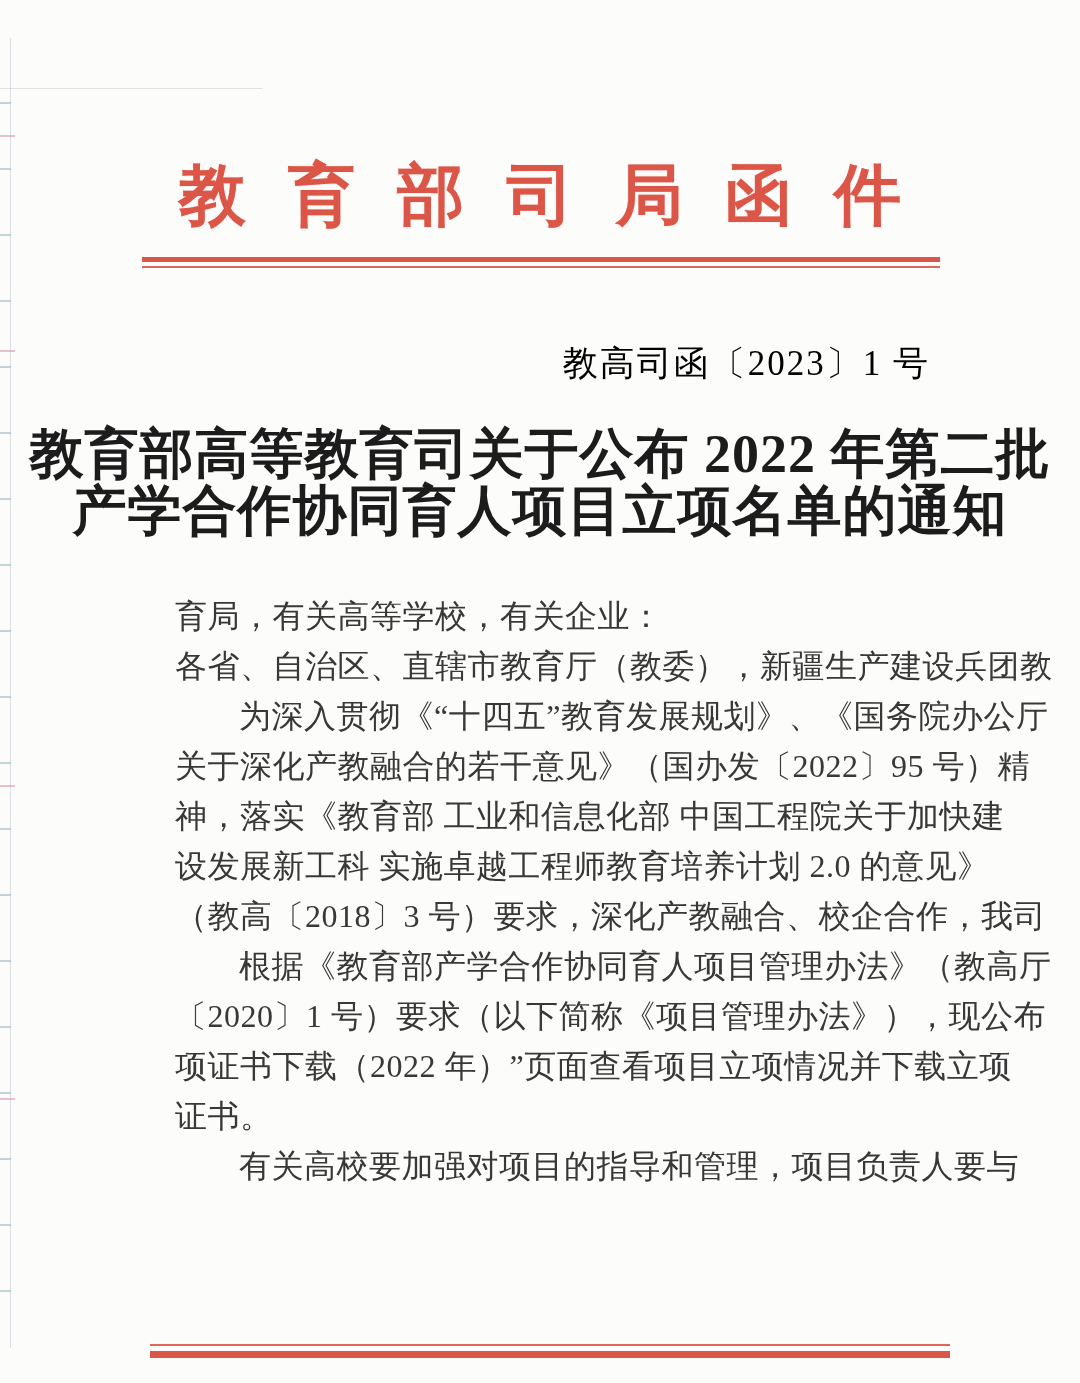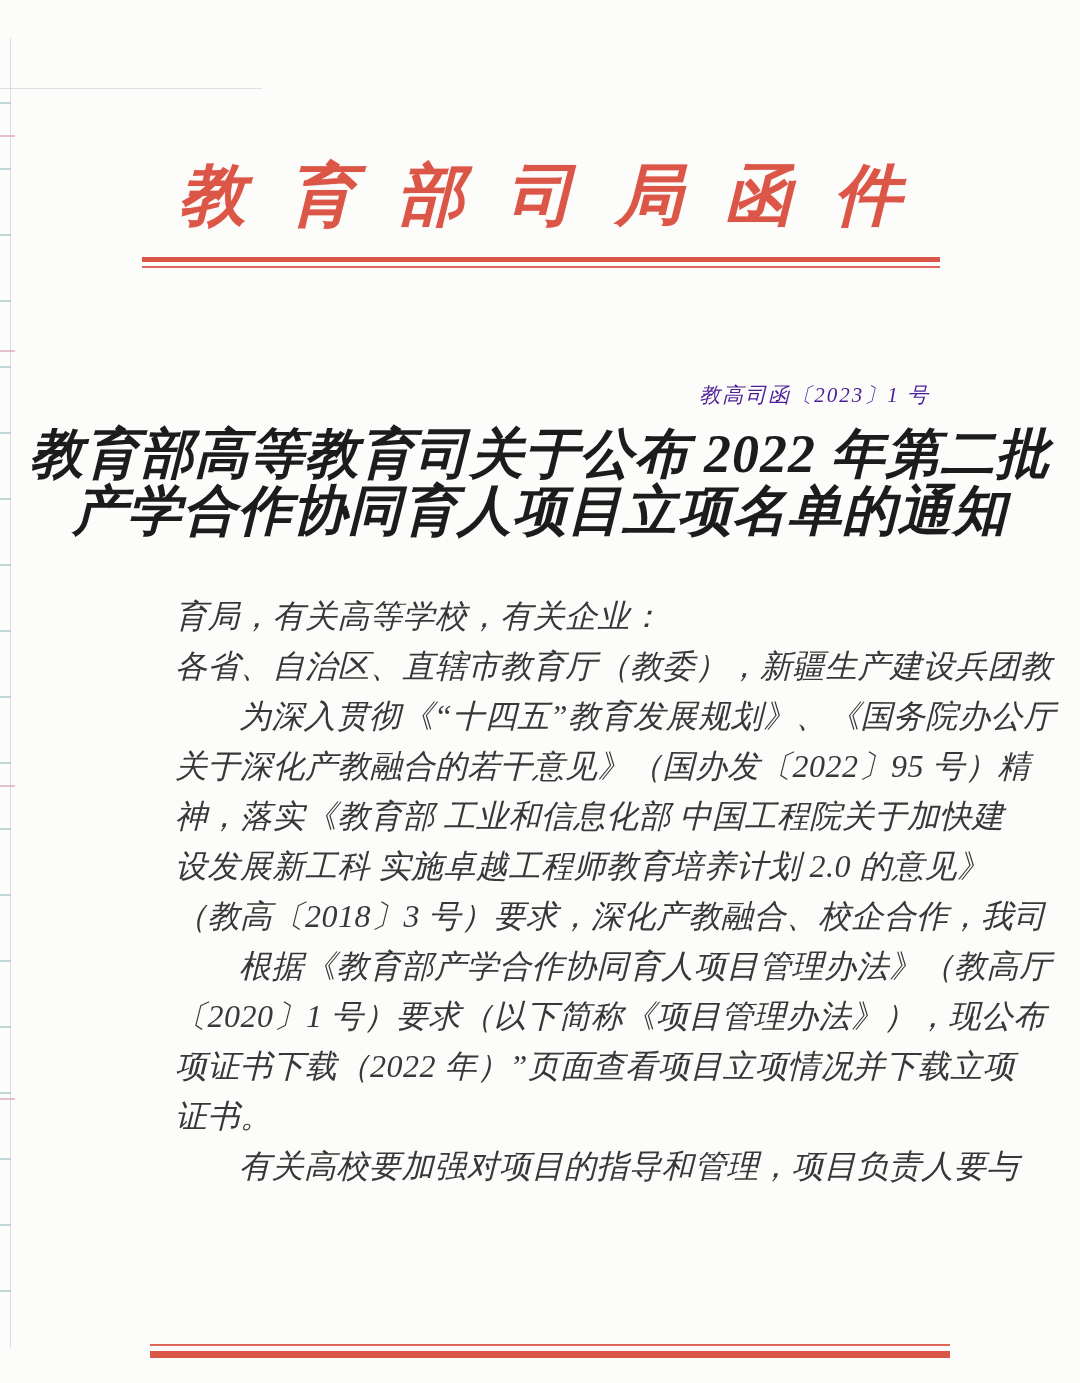--- a/index.html
+++ b/index.html
@@ -1,20 +1,20 @@
 <!DOCTYPE html>
 <html style="--accent: #dc5648; --ink: #383838; --title-ink: #1c1c1c;"><head>
 <meta charset="utf-8">
 <style>
   :root {
     --accent: #dc5648;
     --ink: #383838;
     --title-ink: #1c1c1c;
   }
-  * { margin: 0; padding: 0; box-sizing: border-box; font-style: italic; }
+  * { margin: 0; padding: 0; box-sizing: border-box; }
   html, body { background: #fcfcfb; }
   .page {
     position: relative;
     width: 1080px;
     height: 1383px;
     background: #fcfcfb;
     overflow: hidden;
     font-family: "Liberation Serif", "DejaVu Serif", serif;
   }
   
@@ -54,24 +54,23 @@
   }
   .rule { position: absolute; background: var(--accent); }
   .rule-top-thick  { top: 257px; left: 142px; width: 798px; height: 5px; }
   .rule-top-thin   { top: 266px; left: 142px; width: 798px; height: 2px; opacity: .9; }
   .rule-bottom-thin  { top: 1344px; left: 150px; width: 800px; height: 2px; opacity: .9; }
   .rule-bottom-thick { top: 1351px; left: 150px; width: 800px; height: 7px; }
   
   .doc-number {
     position: absolute;
     top: 340px; right: 150px;
-    font-size: 21px;
-    color: #4c1d95;
+    font-size: 35px;
+    color: #000000;
     letter-spacing: 2px;
-    margin-top: 41px;
   }
   
   .doc-title {
     position: absolute;
     top: 426px; left: 0;
     width: 100%;
     text-align: center;
     font-size: 54px;
     line-height: 57px;
     font-weight: bold;

